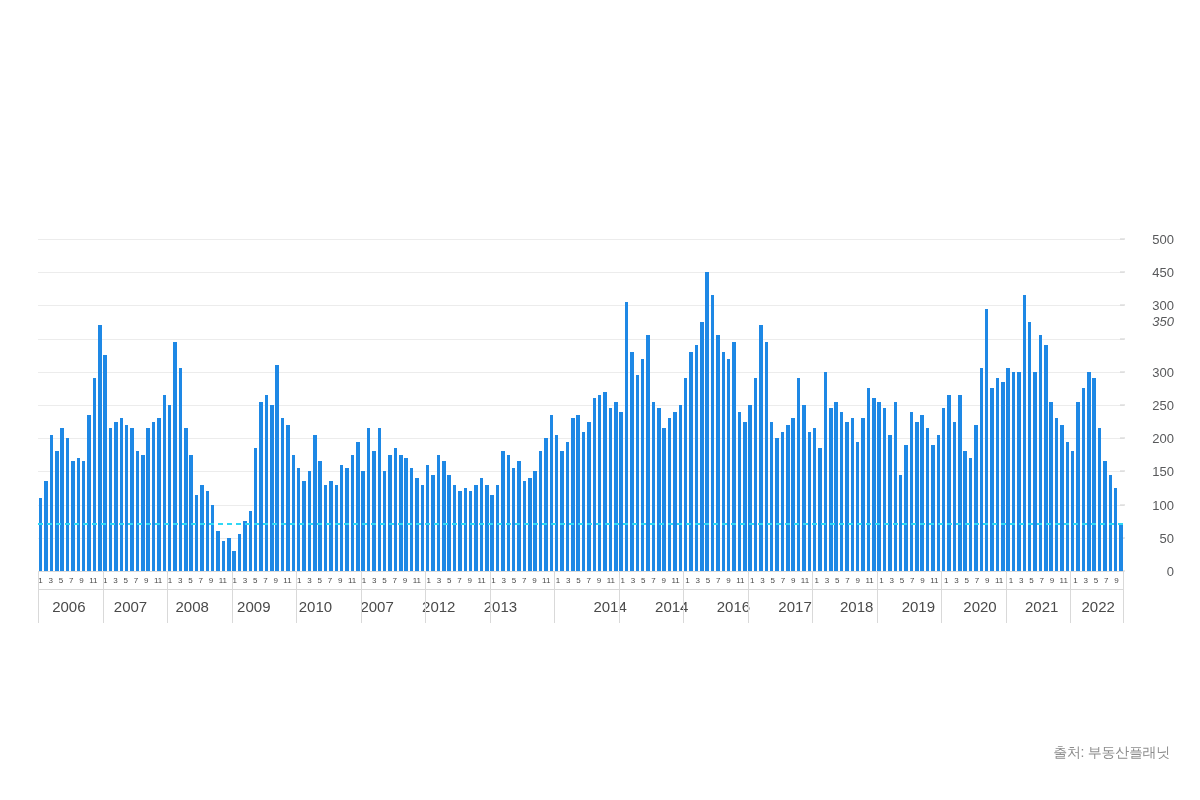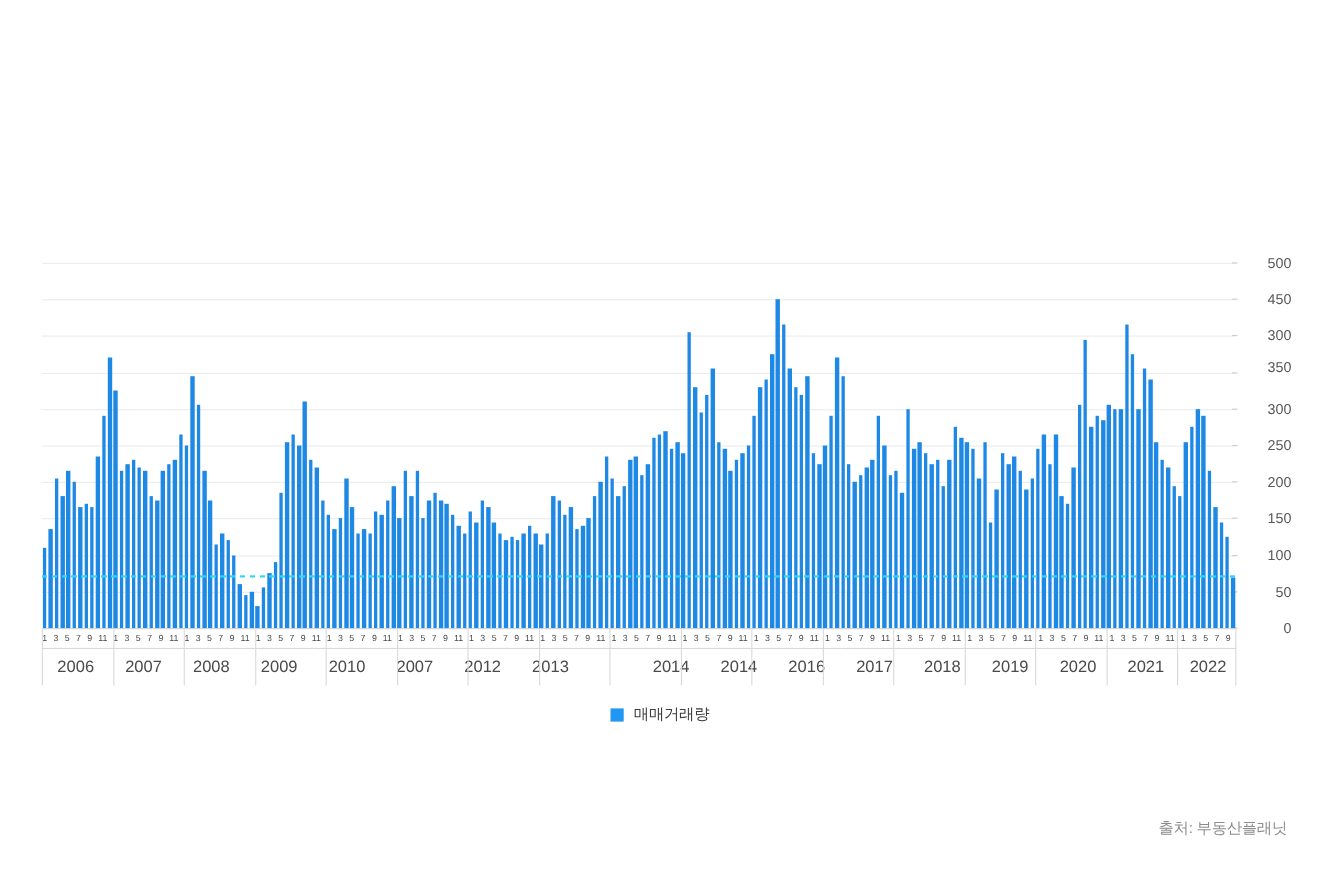--- a/index.html
+++ b/index.html
@@ -851,21 +851,21 @@
       <div class="y-tick" style="top: 265.6px;">100</div>
       <div class="y-tick-dash" style="top: 232.4px;"></div>
       <div class="y-tick" style="top: 232.4px;">150</div>
       <div class="y-tick-dash" style="top: 199.2px;"></div>
       <div class="y-tick" style="top: 199.2px;">200</div>
       <div class="y-tick-dash" style="top: 166px;"></div>
       <div class="y-tick" style="top: 166px;">250</div>
       <div class="y-tick-dash" style="top: 132.8px;"></div>
       <div class="y-tick" style="top: 132.8px;">300</div>
       <div class="y-tick-dash" style="top: 99.6px;"></div>
-      <div class="y-tick" style="top: 95px;">350</div>
+      <div class="y-tick" style="top: 82px; font-style: italic;">350</div>
       <div class="y-tick-dash" style="top: 66.4px;"></div>
       <div class="y-tick" style="top: 66.4px;">300</div>
       <div class="y-tick-dash" style="top: 33.2px;"></div>
       <div class="y-tick" style="top: 33.2px;">450</div>
       <div class="y-tick-dash" style="top: 0px;"></div>
       <div class="y-tick" style="top: 0px;">500</div>
     </div>
 
   <div class="x-axis">
     <div class="x-axis-line"></div>
@@ -1107,20 +1107,16 @@
         <div class="month-divider-line" style="left: 71.2871%;"></div>
         <div class="month-divider-line" style="left: 77.2277%;"></div>
         <div class="month-divider-line" style="left: 83.1683%;"></div>
         <div class="month-divider-line" style="left: 89.1089%;"></div>
         <div class="month-divider-line" style="left: 95.0495%;"></div>
         <div class="month-divider-line" style="left: calc(100% - 1px);"></div>
         <div class="month-divider-line" style="left: 0px;"></div>
       </div>
   </div>
 
-  <div class="legend">
-    <span class="legend-swatch"></span>
-    <span class="legend-label">매매거래량</span>
-  </div>
 
   <div class="source">출처: 부동산플래닛</div>
 
 </div>
 
 </body></html>

